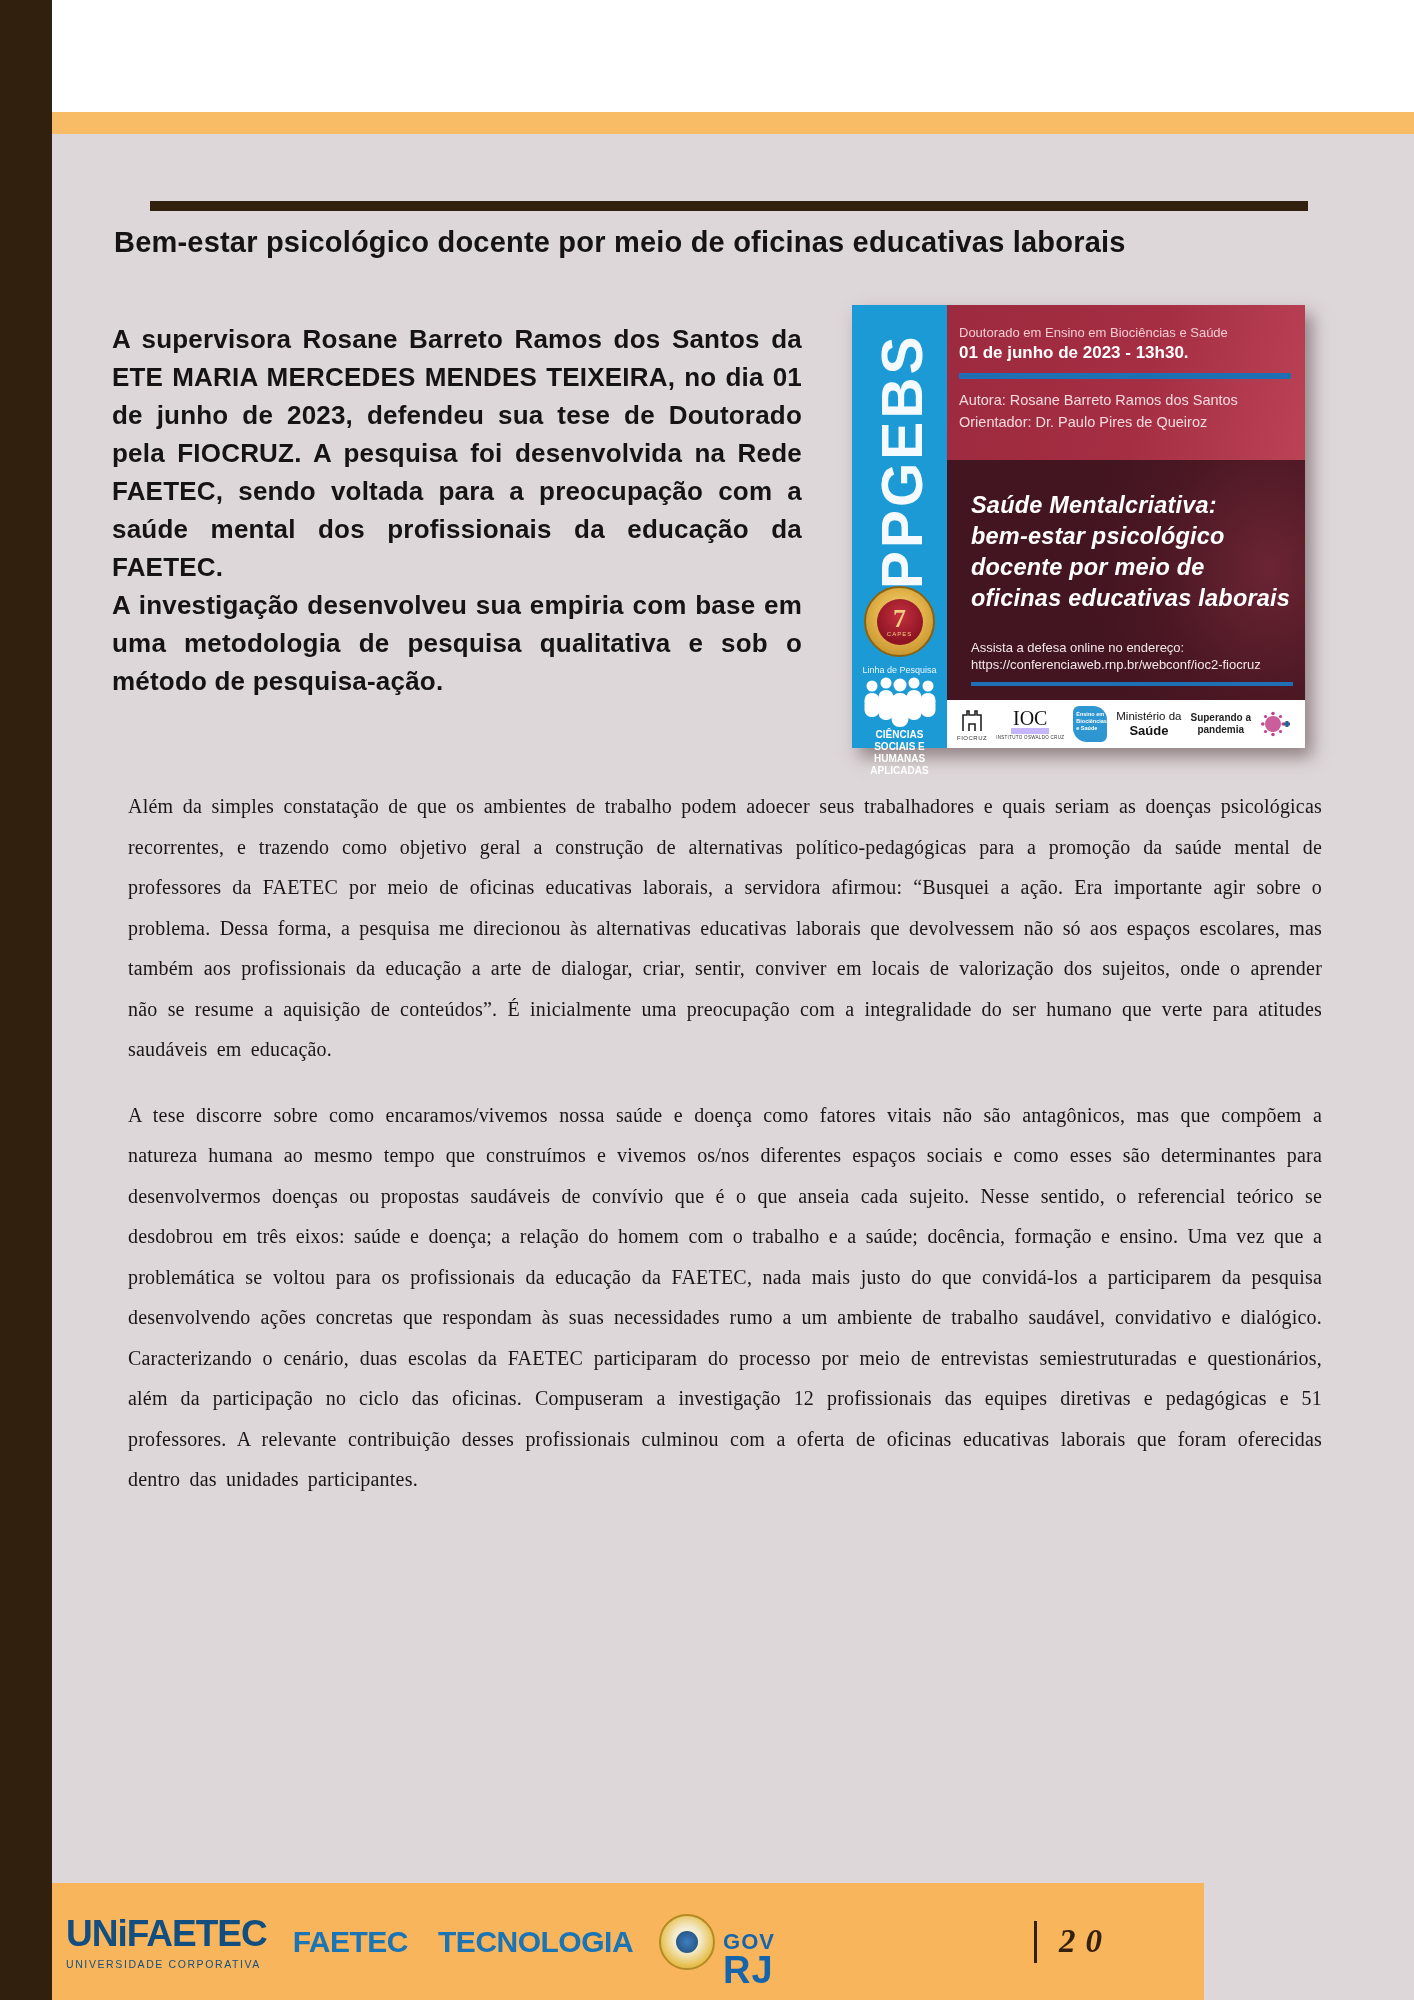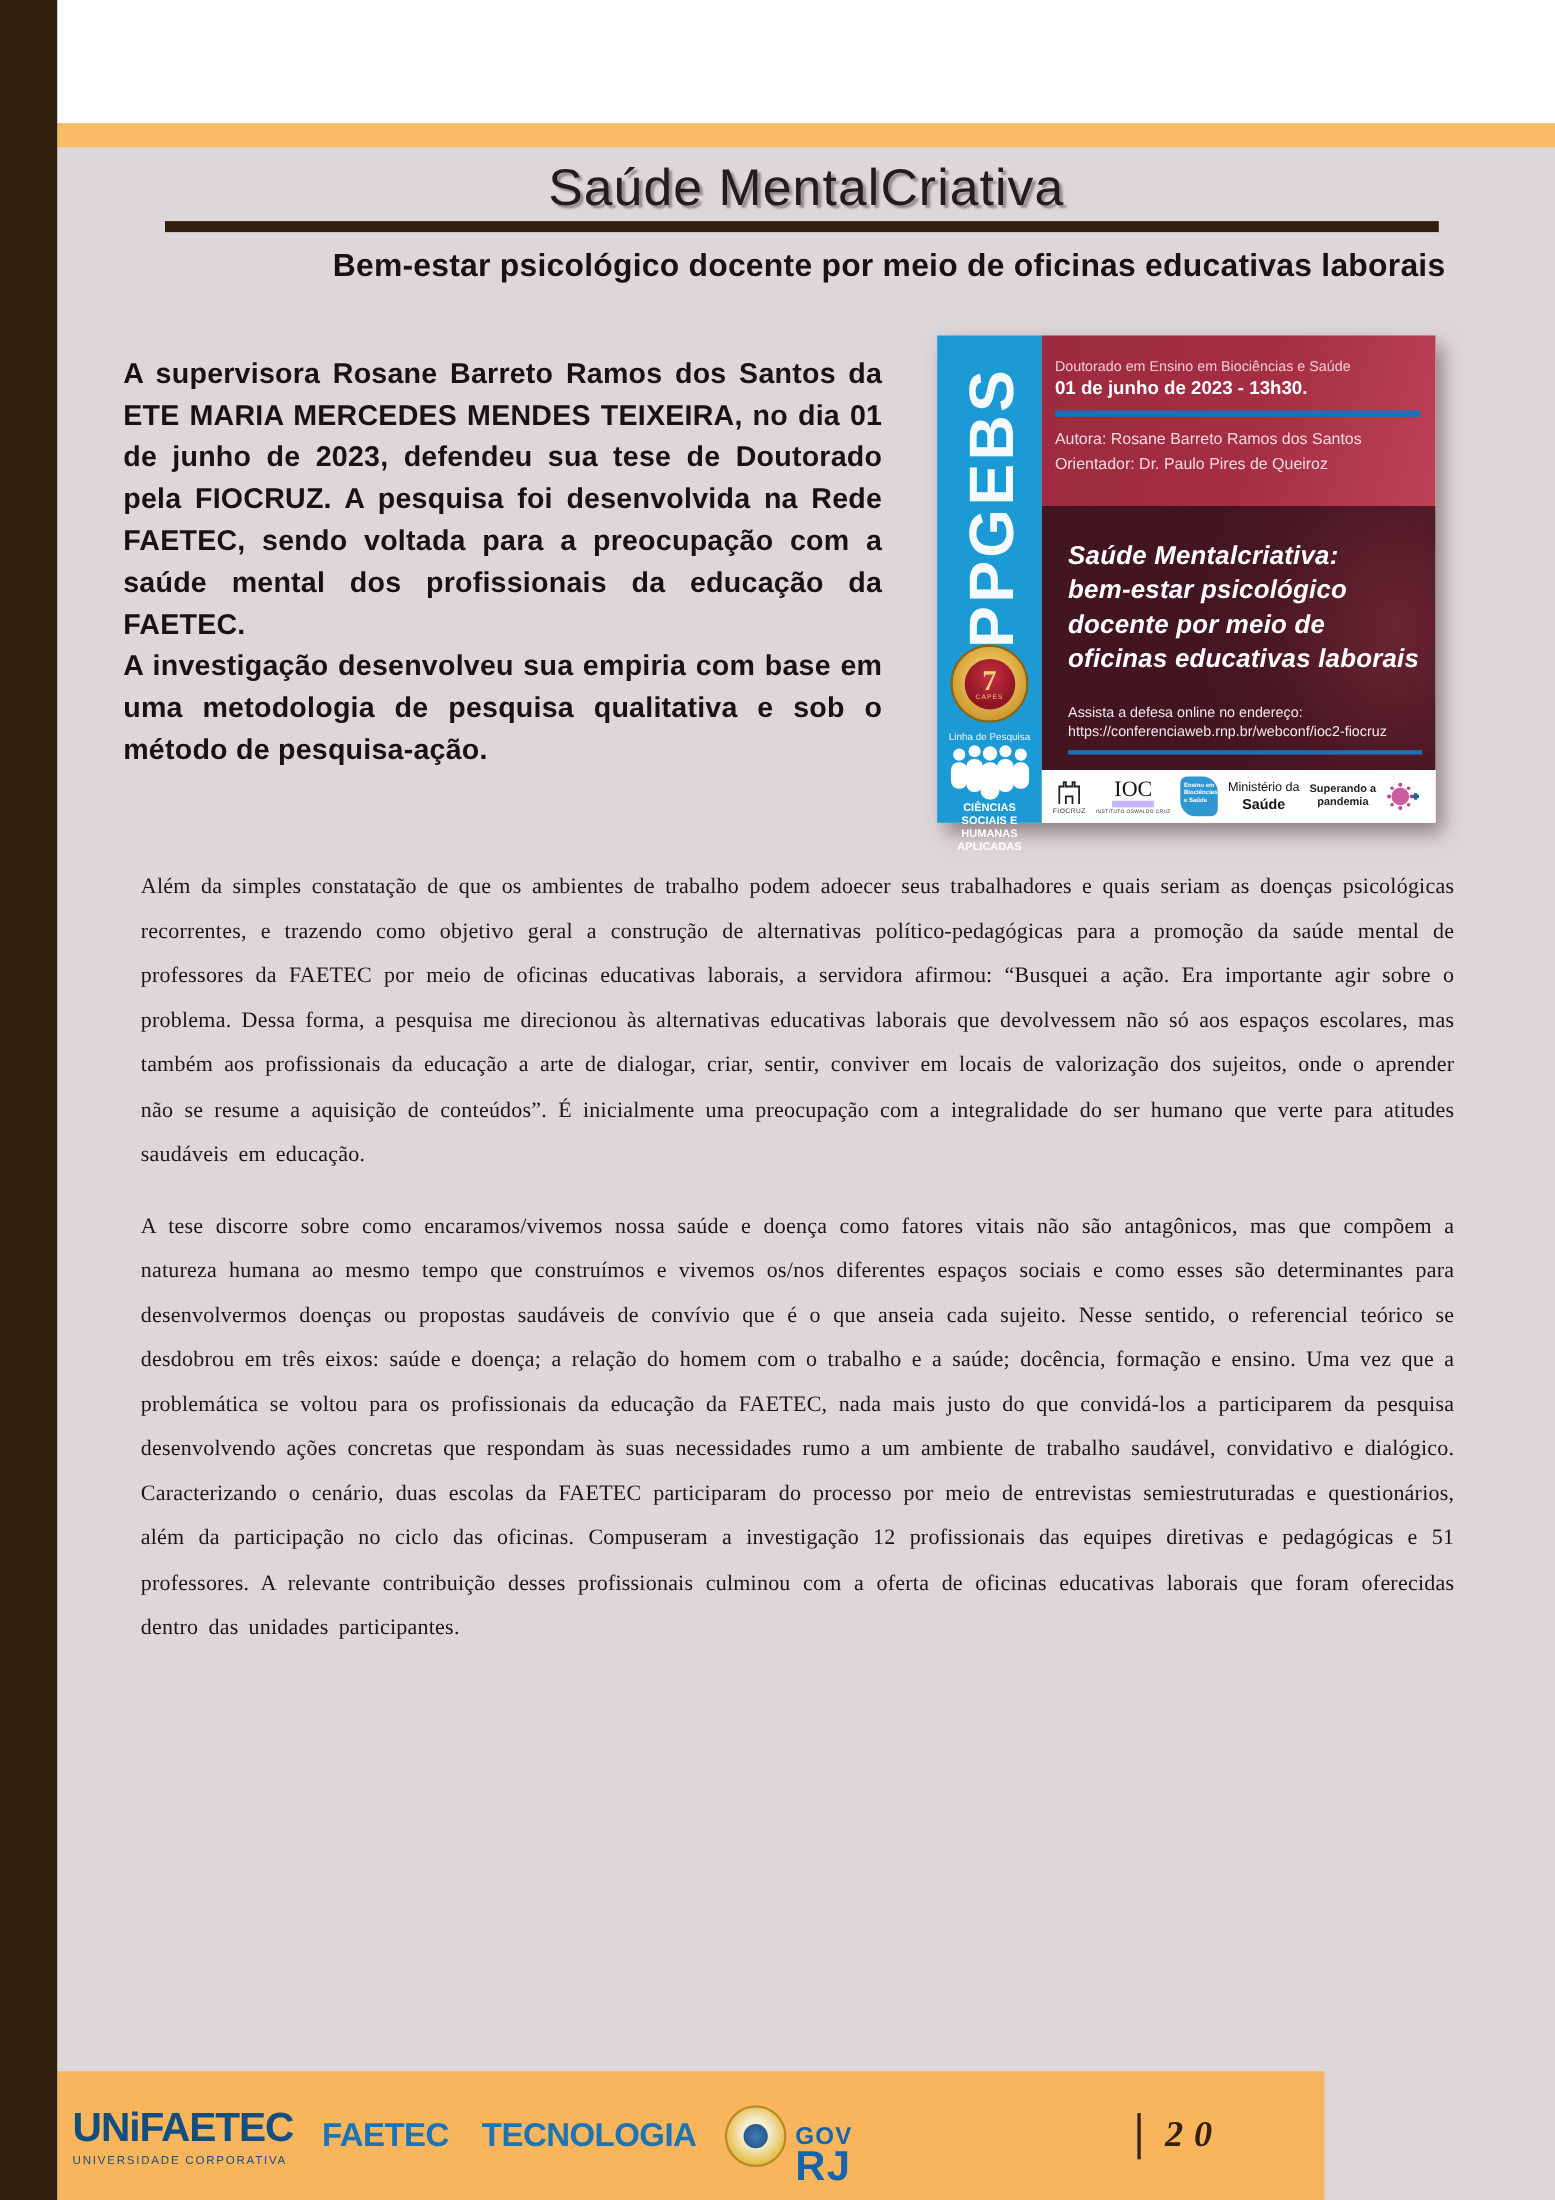--- a/index.html
+++ b/index.html
@@ -11,21 +11,21 @@
   .top-white { position:absolute; left:0; top:0; width:1414px; height:112px; background:#ffffff; }
   .orange-rule { position:absolute; left:52px; top:112px; width:1362px; height:22px; background:#F7BC65; }
   .left-bar { position:absolute; left:0; top:0; width:52px; height:2000px; background:#32200F; z-index:8; }
 
   .page-title { position:absolute; left:52px; top:142px; width:1362px; text-align:center;
     font-size:47px; font-weight:400; color:#211d1e; letter-spacing:1px;
     text-shadow:3px 3px 2px #968a8e; }
   .title-rule { position:absolute; left:150px; top:201px; width:1158px; height:10px; background:#32200F; }
 
   .page-heading { position:absolute; left:114px; top:226px; width:1200px;
-    font-size:29px; font-weight:bold; color:#161314; letter-spacing:0.2px;text-align:right; }
+    font-size:29px; font-weight:bold; color:#161314; letter-spacing:0.2px; }
 
   .intro { position:absolute; left:112px; top:320px; width:690px;
     font-size:26px; font-weight:bold; color:#161314; line-height:38px;
     text-align:justify; letter-spacing:0.2px; }
   .intro p { margin:0; }
 
   
   .poster { position:absolute; left:852px; top:305px; width:453px; height:443px;
     display:flex; box-shadow:7px 9px 16px rgba(70,45,50,.5); }
   .poster-left { position:relative; width:95px; background:#1B9AD5; flex:none; }
@@ -108,21 +108,20 @@
 </style>
 </head>
 <body>
 
 <div class="page">
 
   <div class="top-white"></div>
   <div class="orange-rule"></div>
   <div class="left-bar"></div>
 
-  <div class="page-title">Saúde MentalCriativa</div>
   <div class="title-rule"></div>
 
   <div class="page-heading">Bem-estar psicológico docente por meio de oficinas educativas laborais</div>
 
   <div class="intro">
     <p>A supervisora Rosane Barreto Ramos dos Santos da ETE MARIA MERCEDES MENDES TEIXEIRA, no dia 01 de junho de 2023, defendeu sua tese de Doutorado pela FIOCRUZ. A pesquisa foi desenvolvida na Rede FAETEC, sendo voltada para a preocupação com a saúde mental dos profissionais da educação da FAETEC.</p>
     <p>A investigação desenvolveu sua empiria com base em uma metodologia de pesquisa qualitativa e sob o método de pesquisa-ação.</p>
   </div>
 
   <div class="poster">

